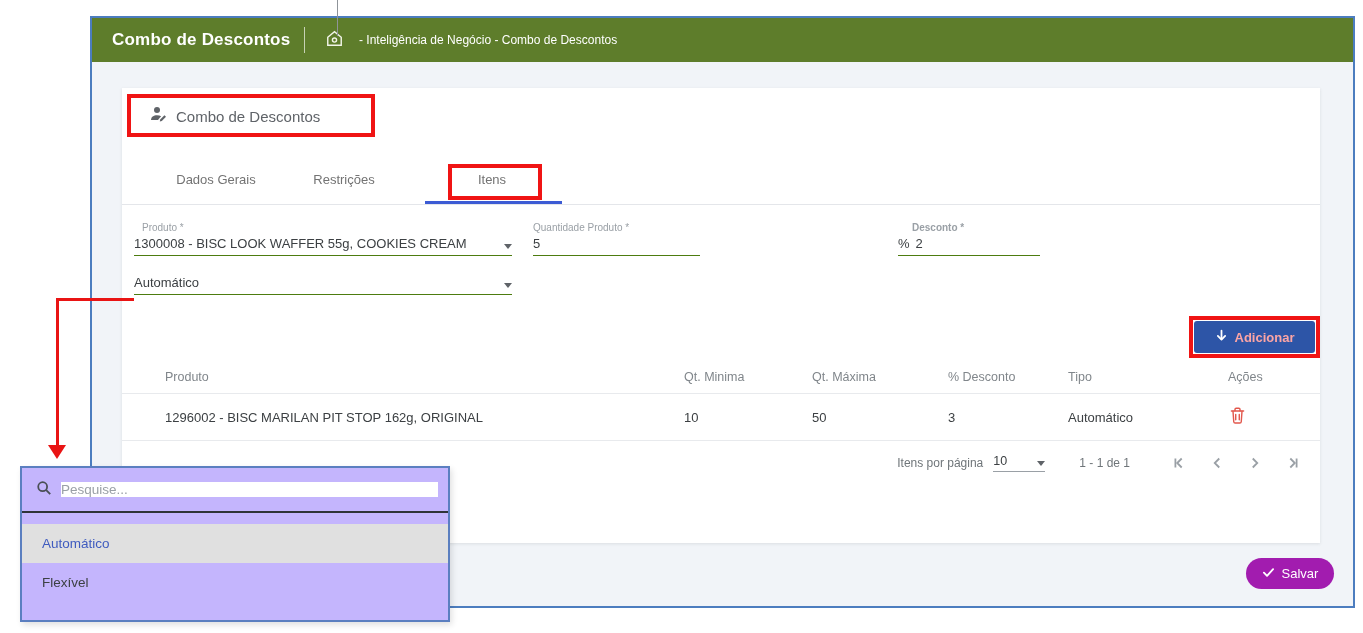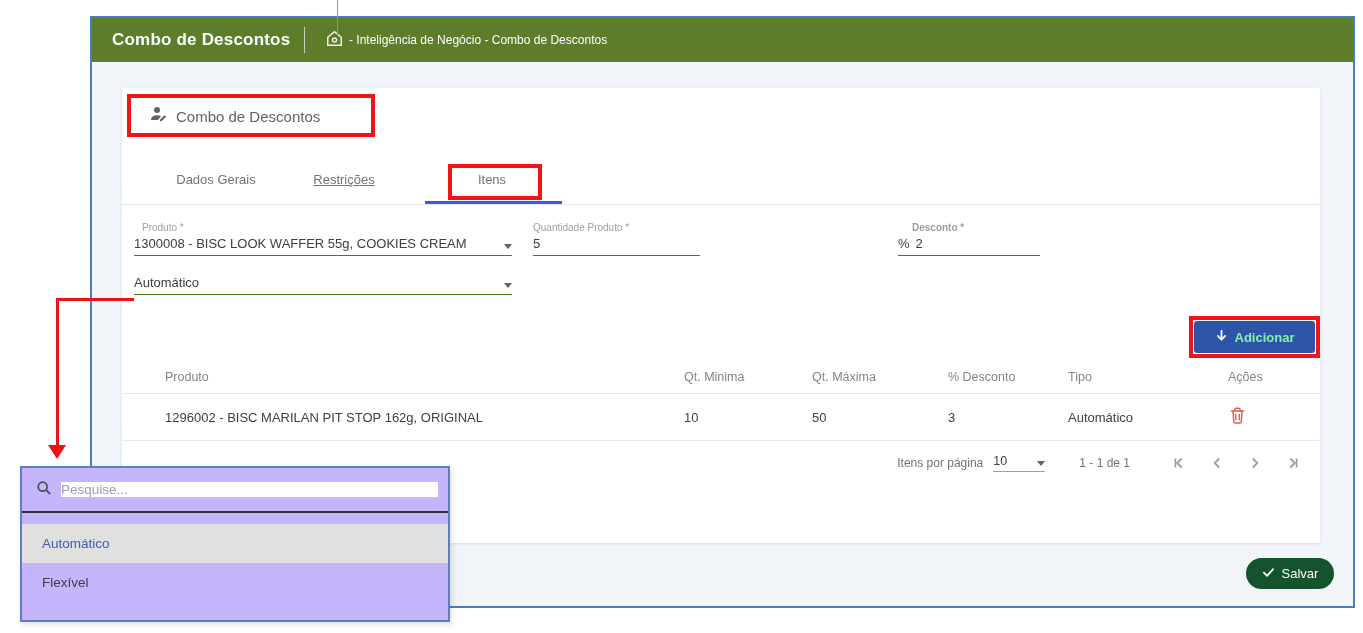--- a/index.html
+++ b/index.html
@@ -6,21 +6,21 @@
   html,body { width:1363px; height:633px; background:#ffffff; font-family:"Liberation Sans", sans-serif; overflow:hidden; position:relative; }
 
   
   .window { position:absolute; left:90px; top:16px; width:1265px; height:592px;
             border:2px solid #4c7dbf; background:#f1f4f8; }
   .appbar { position:absolute; left:0; top:0; width:100%; height:44px; background:#5e7d2b;
             display:flex; align-items:center; padding-left:20px; }
   .appbar-title { color:#ffffff; font-size:17px; font-weight:bold; letter-spacing:.2px; width:192px; }
   .appbar-divider { width:1px; height:26px; background:rgba(255,255,255,.65); margin:0 14px 0 0; }
   .home-btn { display:flex; align-items:center; justify-content:center; width:30px; height:30px; cursor:pointer; }
-  .breadcrumb { color:#ffffff; font-size:12px; }
+  .breadcrumb { color:#ffffff; font-size:12px; margin-left:10px; }
 
   .topline { position:absolute; left:337px; top:0; width:1px; height:36px; background:#8f9499; }
 
   
   .card { position:absolute; left:30px; top:70px; width:1198px; height:455px; background:#ffffff;
           box-shadow:0 1px 3px rgba(60,64,67,.12); }
 
   .card-title-row { position:absolute; left:28px; top:18px; display:flex; align-items:center; gap:9px; }
   .card-title { font-size:15px; color:#5f6368; }
 
@@ -37,21 +37,21 @@
   
   .field { position:absolute; height:37px; }
   .field-label { font-size:10px; color:#9aa0a6; }
   .field-value { display:flex; align-items:flex-end; justify-content:space-between; height:23px;
                  border-bottom:1px solid #4d7c0f; font-size:13px; color:#3c4043; padding-bottom:4px; }
   .caret { width:0; height:0; border-left:4.5px solid transparent; border-right:4.5px solid transparent;
            border-top:5px solid #5f6368; margin-bottom:2px; }
 
   
   .btn-adicionar { position:absolute; left:1072px; top:233px; width:121px; height:32px; background:#2d55a7;
-                   border:none; border-radius:3px; color:#86efac; font-size:13px; font-weight:bold;
+                   border:none; border-radius:3px; color:#fca5a5; font-size:13px; font-weight:bold;
                    display:flex; align-items:center; justify-content:center; gap:7px; cursor:pointer;
                    font-family:"Liberation Sans", sans-serif; }
 
   
   .tbl-grid { display:grid; grid-template-columns:519px 128px 136px 120px 160px 120px; padding-left:43px; align-items:center; }
   .tbl-head { position:absolute; left:0; top:272px; width:100%; height:33px; font-size:12.5px; color:#80868b; }
   .tbl-divider { position:absolute; left:0; width:100%; height:1px; background:#e8eaed; }
   .tbl-row { position:absolute; left:0; top:306px; width:100%; height:46px; font-size:13px; color:#3c4043; }
   .trash-btn { background:none; border:none; cursor:pointer; padding:2px; width:26px; text-align:left; }
 
@@ -59,21 +59,21 @@
   .pager { position:absolute; left:0; top:352px; width:100%; height:46px; display:flex; align-items:center;
            justify-content:flex-end; padding-right:16px; font-size:12px; color:#6f7579; }
   .pp-select { display:flex; align-items:flex-end; justify-content:space-between; width:52px; margin-left:10px;
                border-bottom:1px solid #9aa0a6; padding-bottom:3px; font-size:12.5px; color:#3c4043; cursor:pointer; }
   .pp-range { margin-left:34px; }
   .pager-icons { display:flex; align-items:center; gap:16px; margin-left:38px; }
   .pg-btn { background:none; border:none; cursor:pointer; padding:2px; display:flex; }
 
   
   .btn-salvar { position:absolute; left:1154px; top:540px; width:88px; height:31px; border:none; border-radius:16px;
-                background:#14532d; color:#fff; font-size:13px; display:flex; align-items:center; justify-content:center;
+                background:#a21caf; color:#fff; font-size:13px; display:flex; align-items:center; justify-content:center;
                 gap:7px; cursor:pointer; font-family:"Liberation Sans", sans-serif; }
 
   
   .dropdown { position:absolute; left:20px; top:466px; width:430px; height:156px; background:#c4b5fd;
               border:2px solid #5b7fc0; z-index:50; box-shadow:2px 3px 6px rgba(0,0,0,.12); }
   .dd-search { display:flex; align-items:center; height:45px; padding:0 10px 0 14px; border-bottom:2px solid #2f3338; gap:9px; }
   .dd-search input { flex:1; border:none; outline:none; font-size:13.5px; color:#3c4043;
                      font-family:"Liberation Sans", sans-serif; }
   .dd-search input::placeholder { color:#9aa0a6; }
   .dd-gap { height:11px; }
@@ -114,21 +114,21 @@
           <circle cx="7" cy="4" r="3"></circle>
           <path d="M1 14c0-3.2 2.7-4.8 6-4.8 1.6 0 3 .4 4.1 1.1l-3.1 3.7H1z"></path>
           <path d="M10.2 13.4l4.2-4.2 1.6 1.6-4.2 4.2-2 .4z"></path>
         </svg>
       </span>
       <span class="card-title">Combo de Descontos</span>
     </div>
     <div class="ann-box ann-title"></div>
 
     <div class="tab" style="left:34px;">Dados Gerais</div>
-    <div class="tab" style="left:162px;text-decoration:underline;">Restrições</div>
+    <div class="tab" style="left:162px;">Restrições</div>
     <div class="tab" style="left:310px;">Itens</div>
     <div class="tab-underline"></div>
     <div class="tabs-divider"></div>
     <div class="ann-box ann-itens"></div>
 
     <div class="field" style="left:12px; top:134px; width:378px;">
       <div class="field-label" style="padding-left:8px;">Produto *</div>
       <div class="field-value">
         <span>1300008 - BISC LOOK WAFFER 55g, COOKIES CREAM</span>
         <span class="caret"></span>

